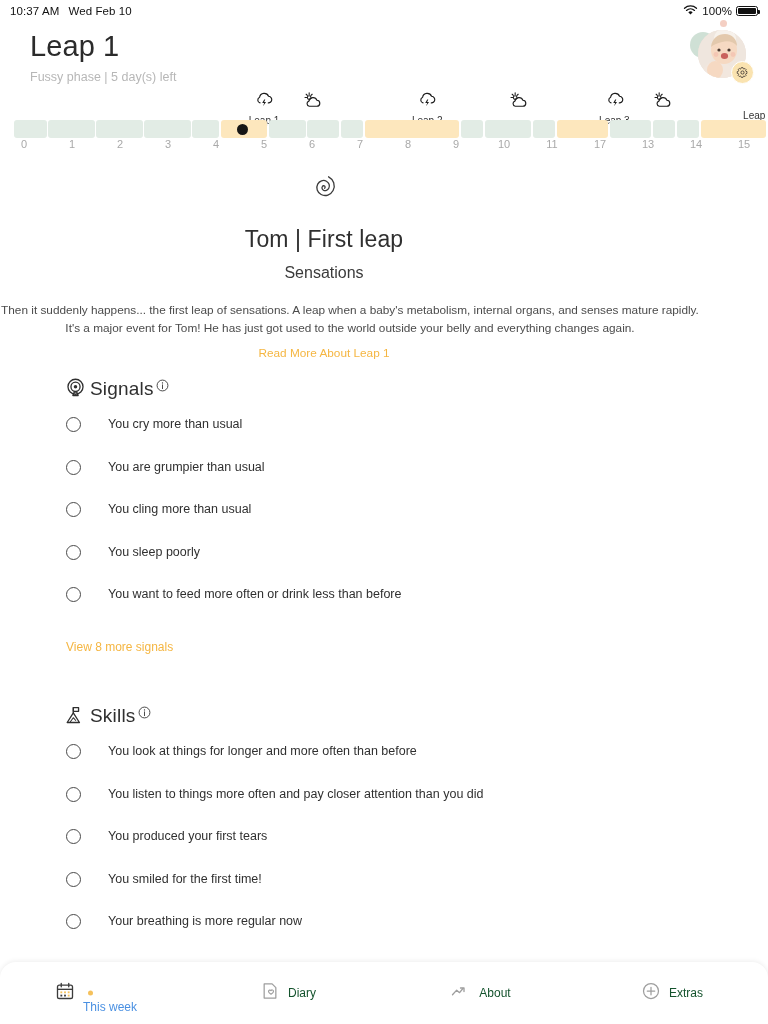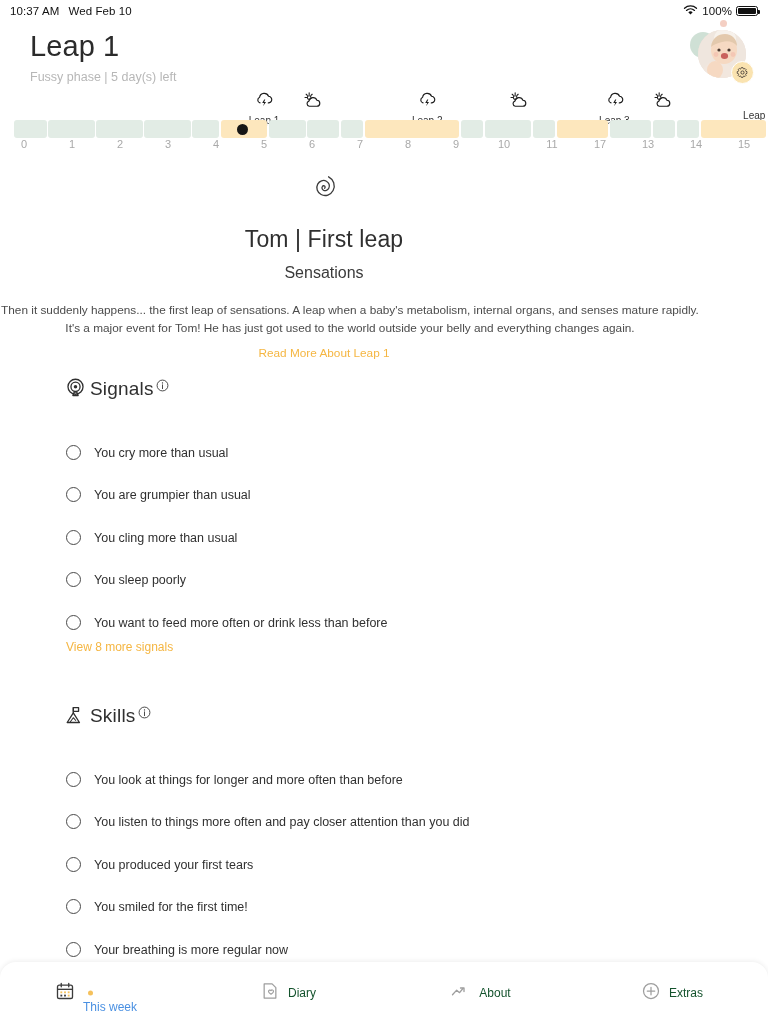--- a/index.html
+++ b/index.html
@@ -95,21 +95,21 @@
     font-size: 11.8px; color: #f5b642; text-decoration: none;
   }
 
   
   .section { position: absolute; left: 0; width: 768px; }
   .sec-head { display: flex; align-items: flex-start; gap: 4px; padding-left: 65px; }
   .sec-title { font-size: 19px; color: #2f2f2f; font-weight: 400; letter-spacing: 0.2px; }
   .info-icon { margin-left: -2px; }
   .check-list { margin-top: 14px; }
   .check-item {
-    display: flex; align-items: flex-end; gap: 13px;
+    display: flex; align-items: flex-start; gap: 27px;
     padding-left: 66px; height: 42.5px;
   }
   .circle {
     width: 15px; height: 15px; min-width: 15px; border-radius: 50%;
     border: 1.4px solid #4a4a4a; background: transparent;
   }
   .check-label { font-size: 12.5px; color: #303030; }
   .more-link {
     display: inline-block; margin-top: 10px; margin-left: 66px;
     font-size: 12px; color: #f5b642; text-decoration: none;

